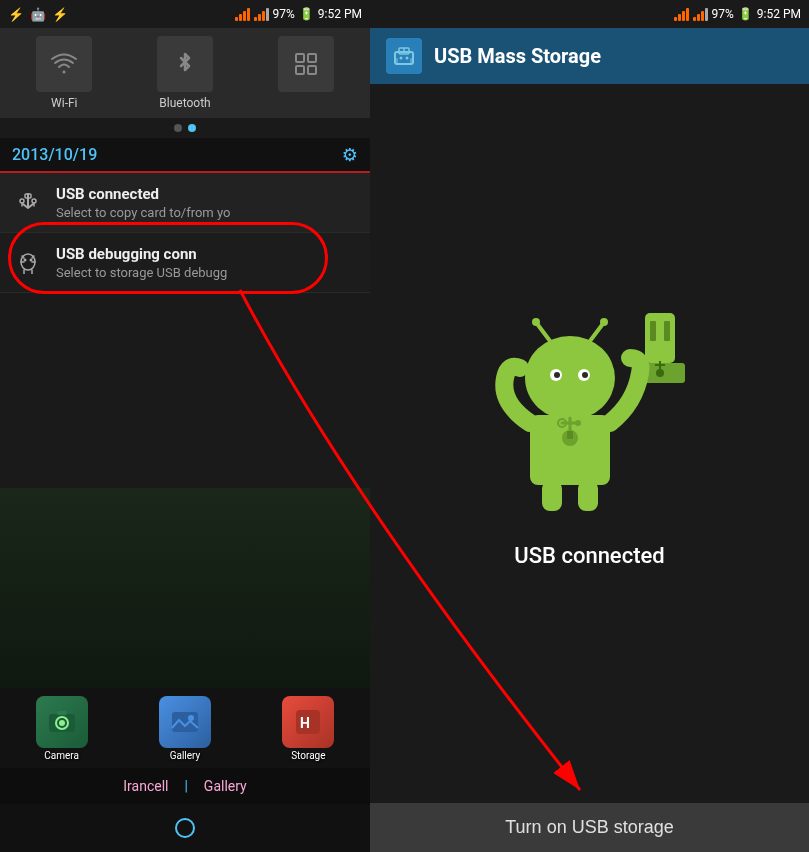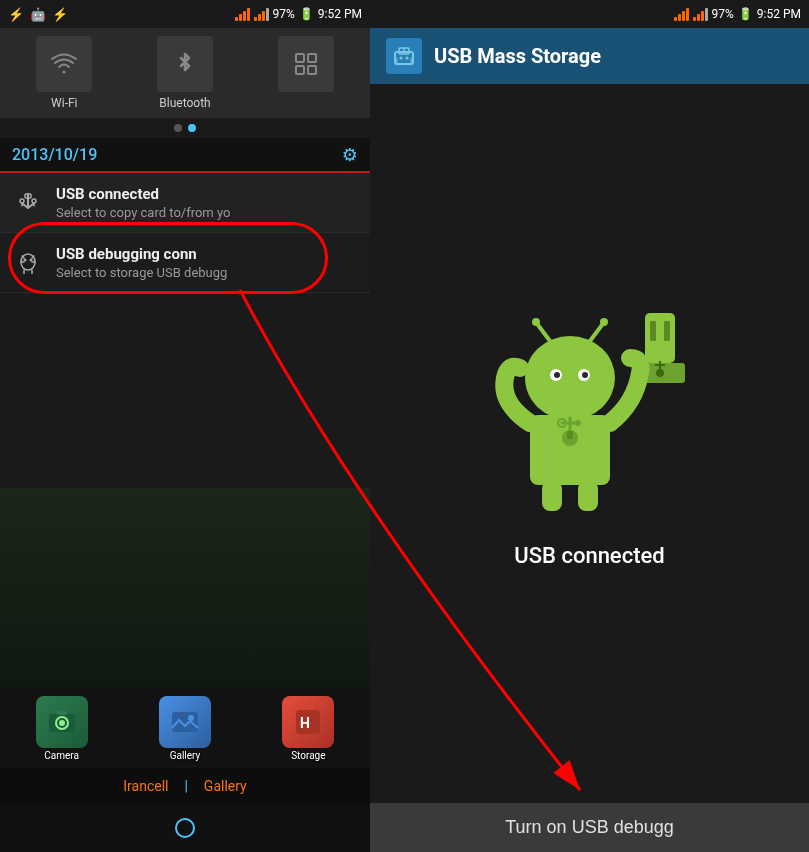--- a/index.html
+++ b/index.html
@@ -192,21 +192,21 @@
       left: 0;
       width: 370px;
       height: 36px;
       background: #0d0d0d;
       display: flex;
       align-items: center;
       justify-content: center;
       gap: 16px;
     }
     .carrier-text {
-      color: #f97316;
+      color: #f9a8d4;
       font-size: 14px;
     }
     .carrier-divider {
       color: #4fc3f7;
       font-size: 14px;
     }
 
     
     .app-icons-row {
       position: absolute;
@@ -603,21 +603,21 @@
         <path d="M90 127 L90 115 M82 120 L98 120" stroke="#6ba32e" stroke-width="3" stroke-linecap="round"></path>
         <circle cx="82" cy="120" r="4" stroke="#6ba32e" stroke-width="2" fill="none"></circle>
         <circle cx="98" cy="120" r="3" fill="#6ba32e"></circle>
         <rect x="87" y="128" width="6" height="8" rx="1" fill="#5a8a20"></rect>
       </svg>
     </div>
 
     <div class="usb-connected-title">USB connected</div>
   </div>
 
-  <button class="usb-button">Turn on USB debugg</button>
+  <button class="usb-button">Turn on USB storage</button>
 </div>
 
 <svg style="position:absolute;top:0;left:0;width:809px;height:852px;pointer-events:none;z-index:30;">
 
   <defs>
     <marker id="arrowhead" markerWidth="10" markerHeight="7" refX="10" refY="3.5" orient="auto">
       <polygon points="0 0, 10 3.5, 0 7" fill="red"></polygon>
     </marker>
   </defs>
   <path d="M 240 290 Q 350 500 580 790" stroke="red" stroke-width="3" fill="none" marker-end="url(#arrowhead)"></path>

